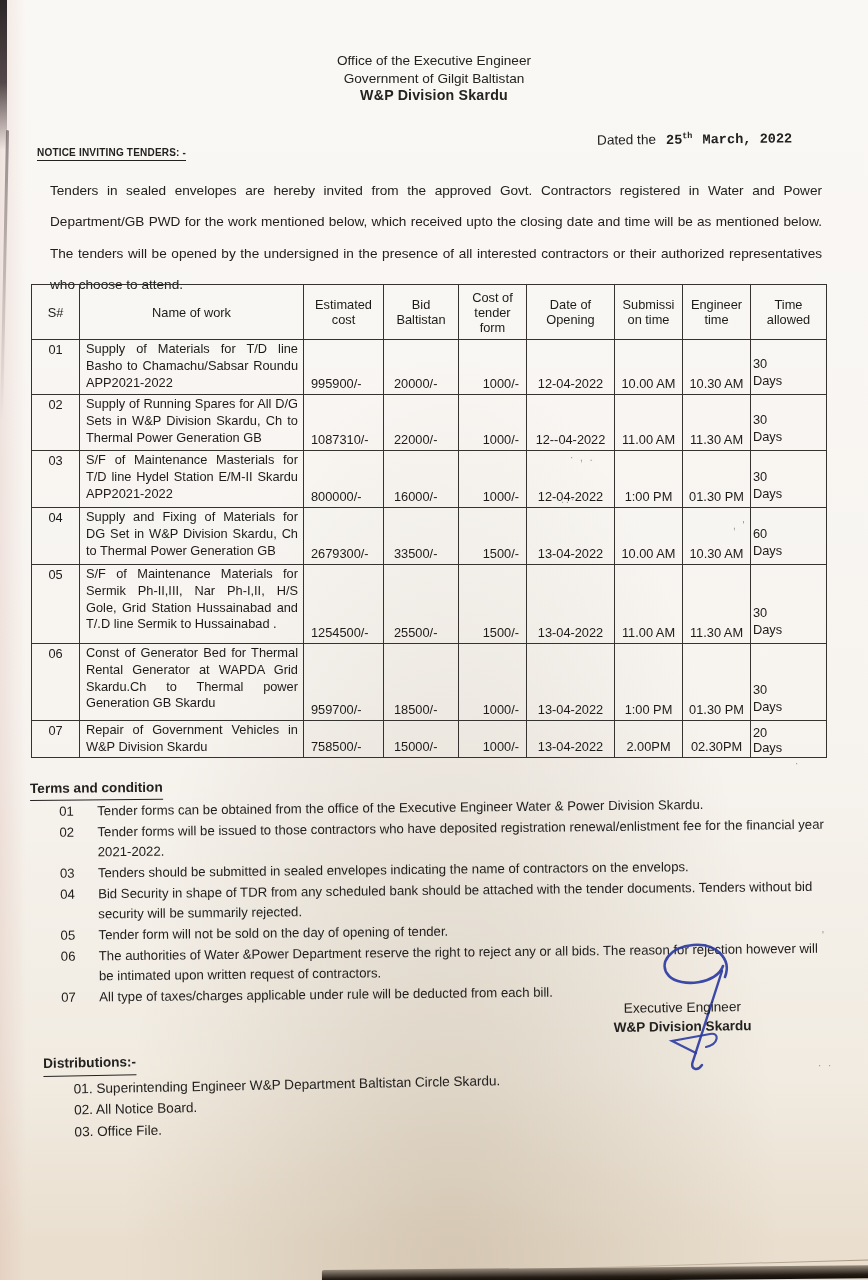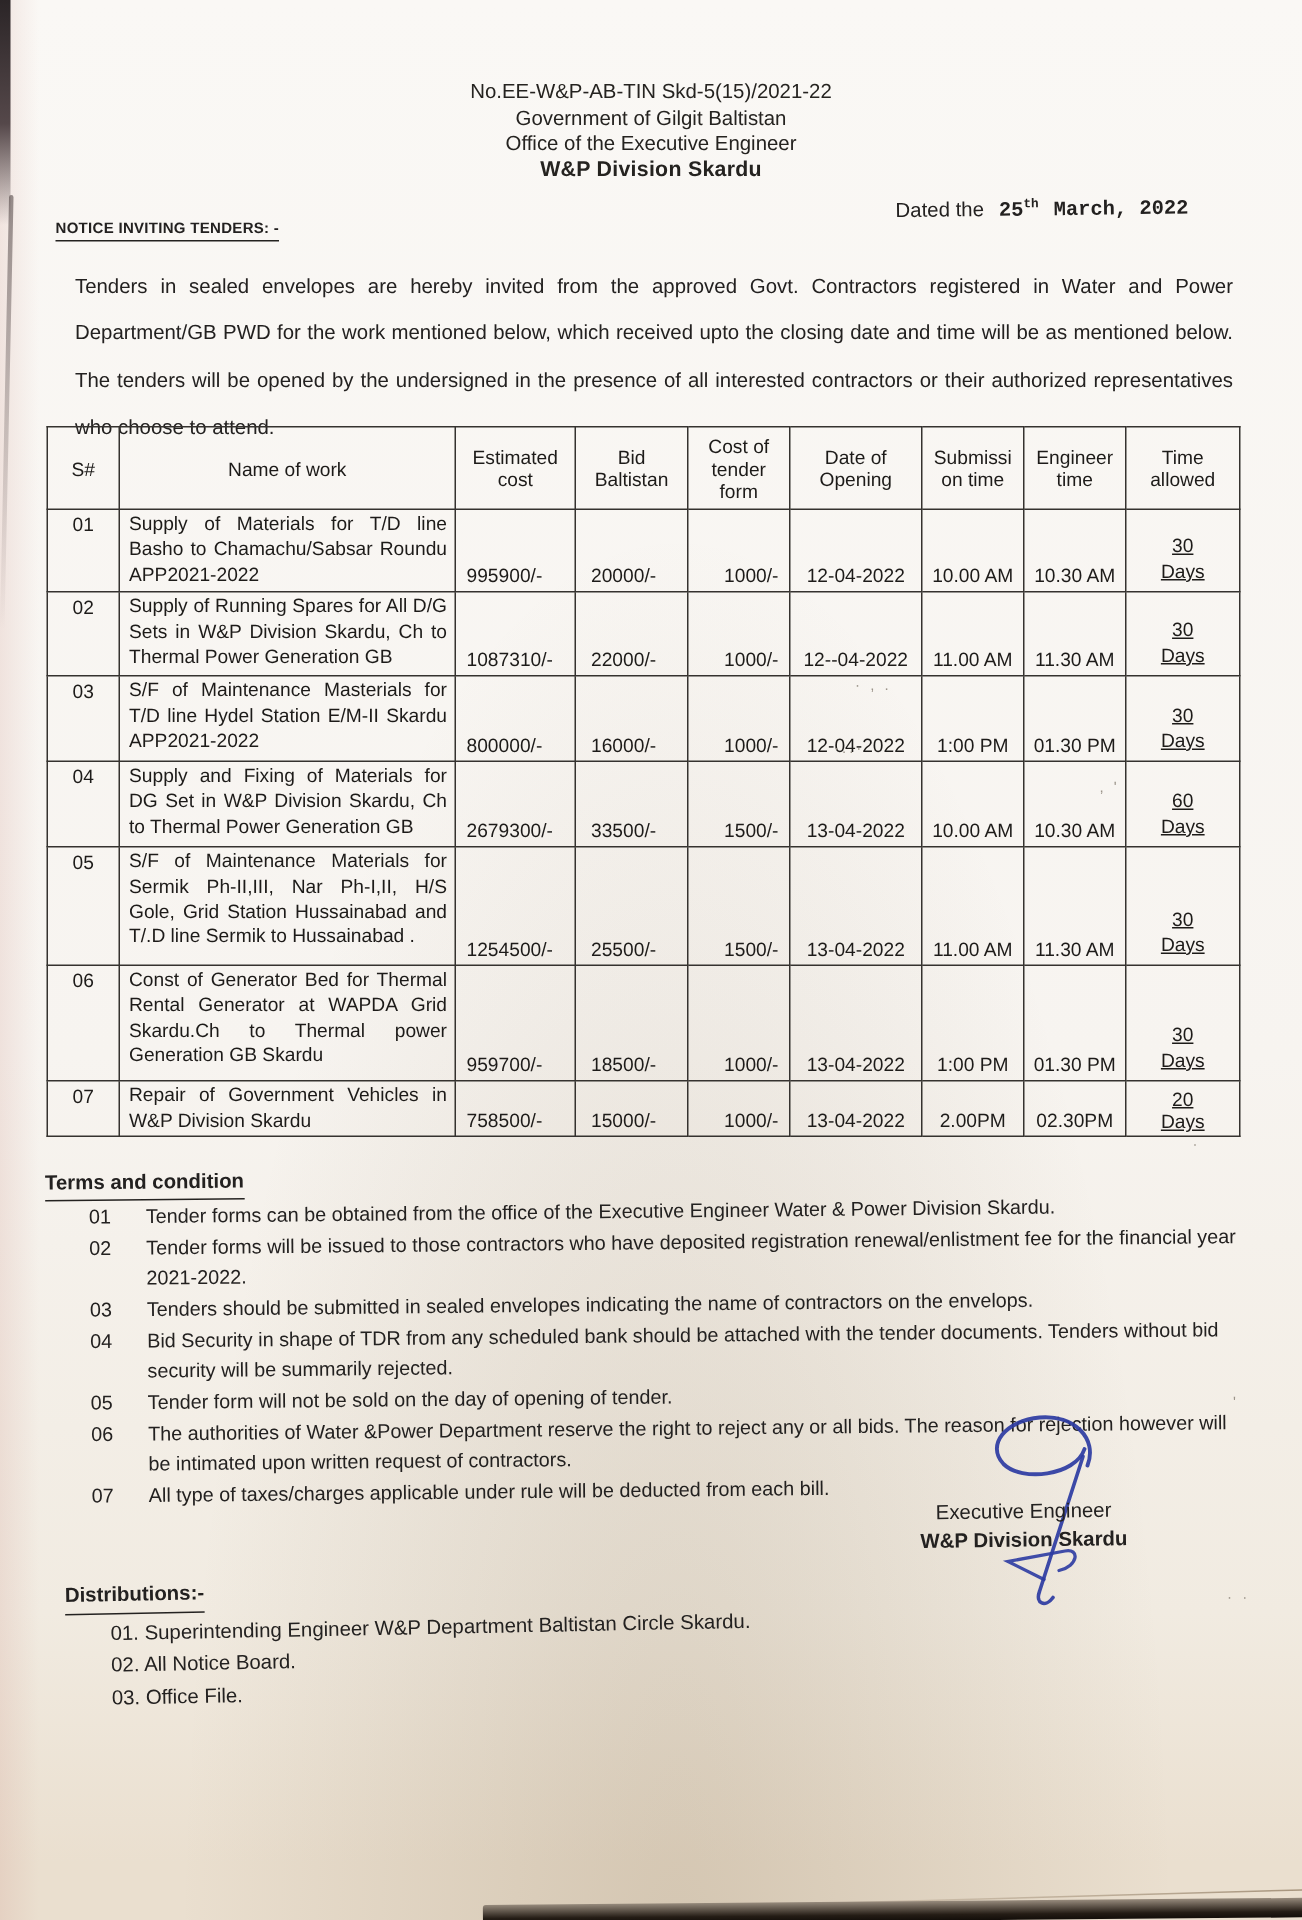--- a/index.html
+++ b/index.html
@@ -54,21 +54,21 @@
   tr.r1{height:55px;} tr.r2{height:56px;} tr.r3{height:57px;} tr.r4{height:57px;}
   tr.r5{height:79px;} tr.r6{height:77px;} tr.r7{height:34px;}
   td.sno{text-align:center;vertical-align:top;padding-top:2px;}
   td.name{vertical-align:top;padding:1px 5px 1px 6px;line-height:16.8px;
     text-align:justify;-moz-text-align-last:left;text-align-last:left;}
   td.est{vertical-align:bottom;text-align:left;padding:0 2px 3px 7px;}
   td.bid{vertical-align:bottom;text-align:left;padding:0 2px 3px 10px;}
   td.ctf{vertical-align:bottom;text-align:right;padding:0 7px 3px 2px;}
   td.dateo{vertical-align:bottom;text-align:center;padding:0 1px 3px 1px;}
   td.sub,td.open{vertical-align:bottom;text-align:center;padding:0 1px 3px 1px;}
-  td.time{vertical-align:bottom;text-align:center;line-height:16.5px;padding:0 2px 5px 2px;text-decoration:underline;}
+  td.time{vertical-align:bottom;line-height:16.5px;padding:0 2px 5px 2px;}
   tr.r7 td.time{padding-bottom:1px;line-height:15.5px;}
 
   
   .terms{position:absolute;top:779px;left:25px;width:805px;transform:rotate(-0.6deg);
     transform-origin:10px 10px;font-size:13.2px;line-height:20px;color:#232120;}
   .terms-title{font-weight:bold;font-size:13.6px;border-bottom:1.6px solid #242220;
     display:inline-block;padding-bottom:1px;margin-left:5px;}
   .term-item{display:flex;margin-top:1px;}
   .term-no{flex:0 0 72px;padding-left:34px;box-sizing:border-box;}
   .term-text{flex:1;text-align:left;padding-right:4px;}
@@ -85,23 +85,22 @@
   .dist-title{font-weight:bold;border-bottom:1.6px solid #242220;display:inline-block;
     padding-bottom:1px;margin-bottom:2px;}
   .dist-item{padding-left:30px;}
 </style>
 </head>
 <body>
 
 <div class="paper">
 
   <div class="letterhead">
-    <div>No.EE-W&amp;P-AB-TIN Skd-5(15)/2021-22</div>
+    <div>Office of the Executive Engineer</div>
     <div>Government of Gilgit Baltistan</div>
-    <div>Office of the Executive Engineer</div>
     <div class="division">W&amp;P Division Skardu</div>
   </div>
 
   <div class="dated">
     <span>Dated the</span><span class="gap"></span><span class="bold">25</span><sup class="bold">th</sup><span class="gap"></span><span class="bold">March, 2022</span>
   </div>
 
   <div class="nit-title">NOTICE INVITING TENDERS: -</div>
 
   <div class="intro">Tenders in sealed envelopes are hereby invited from the approved Govt. Contractors registered in Water and Power Department/GB PWD for the work mentioned below, which received upto the closing date and time will be as mentioned below. The tenders will be opened by the undersigned in the presence of all interested contractors or their authorized representatives who choose to attend.</div>

